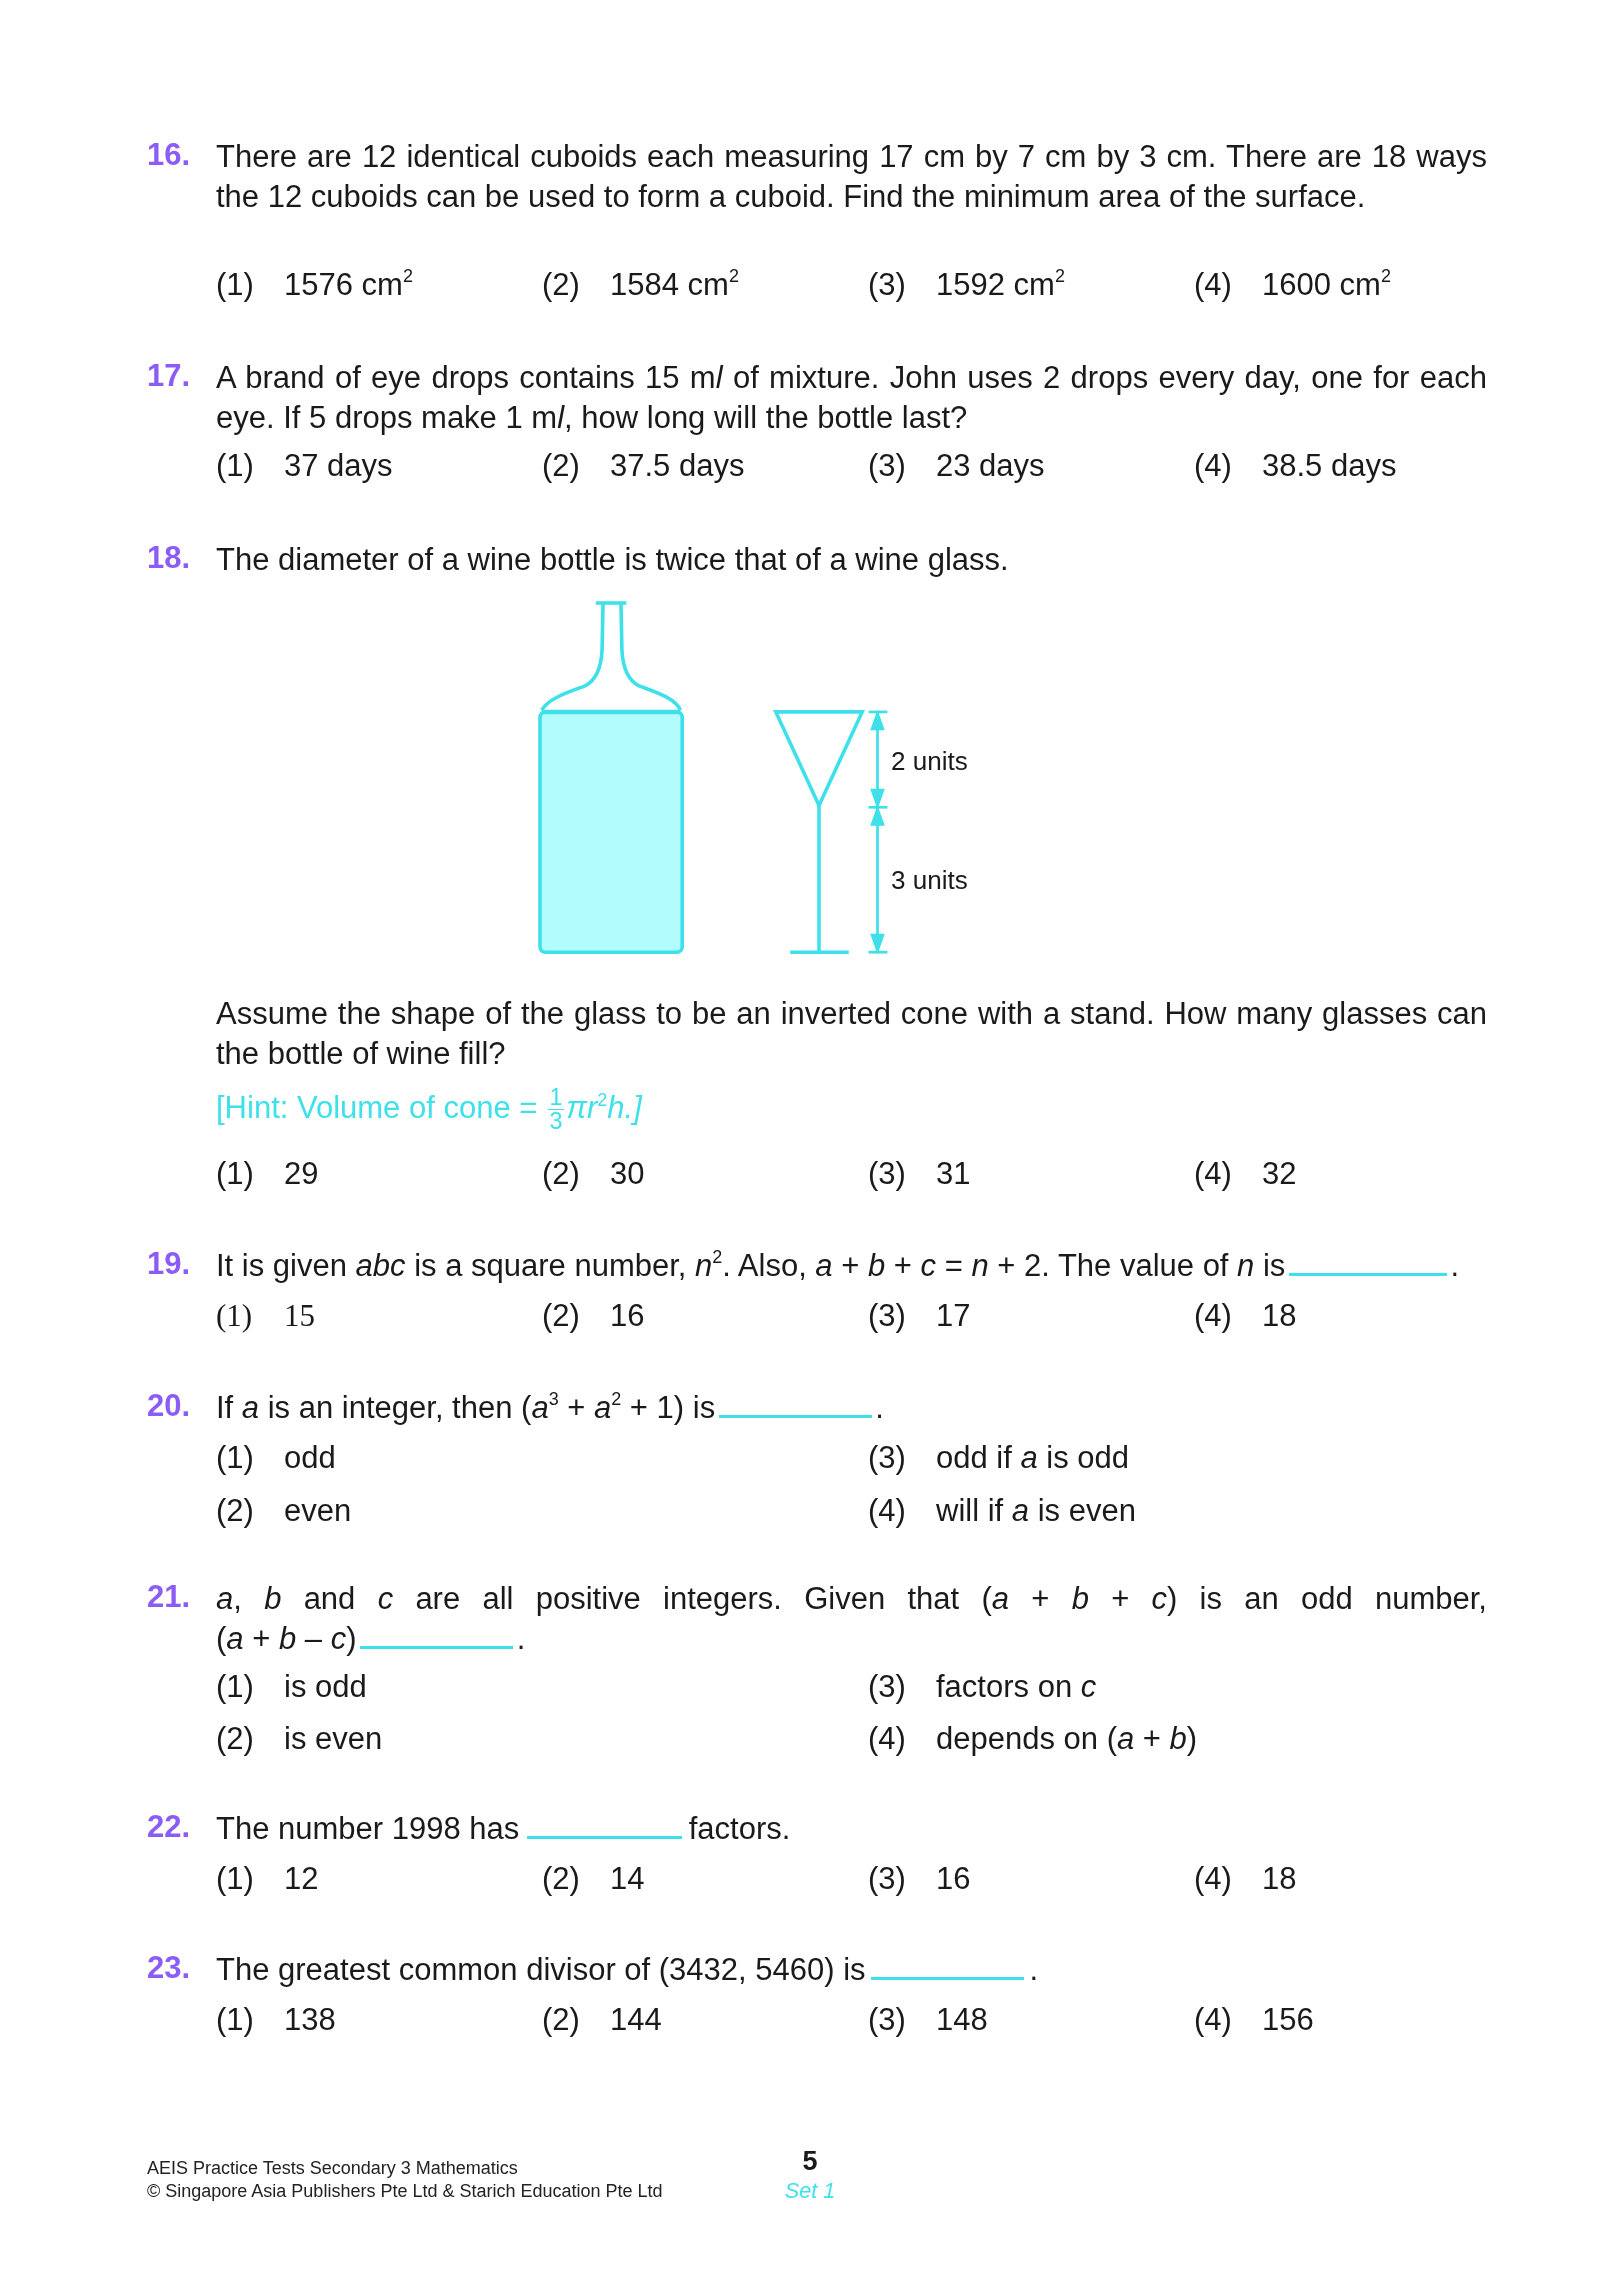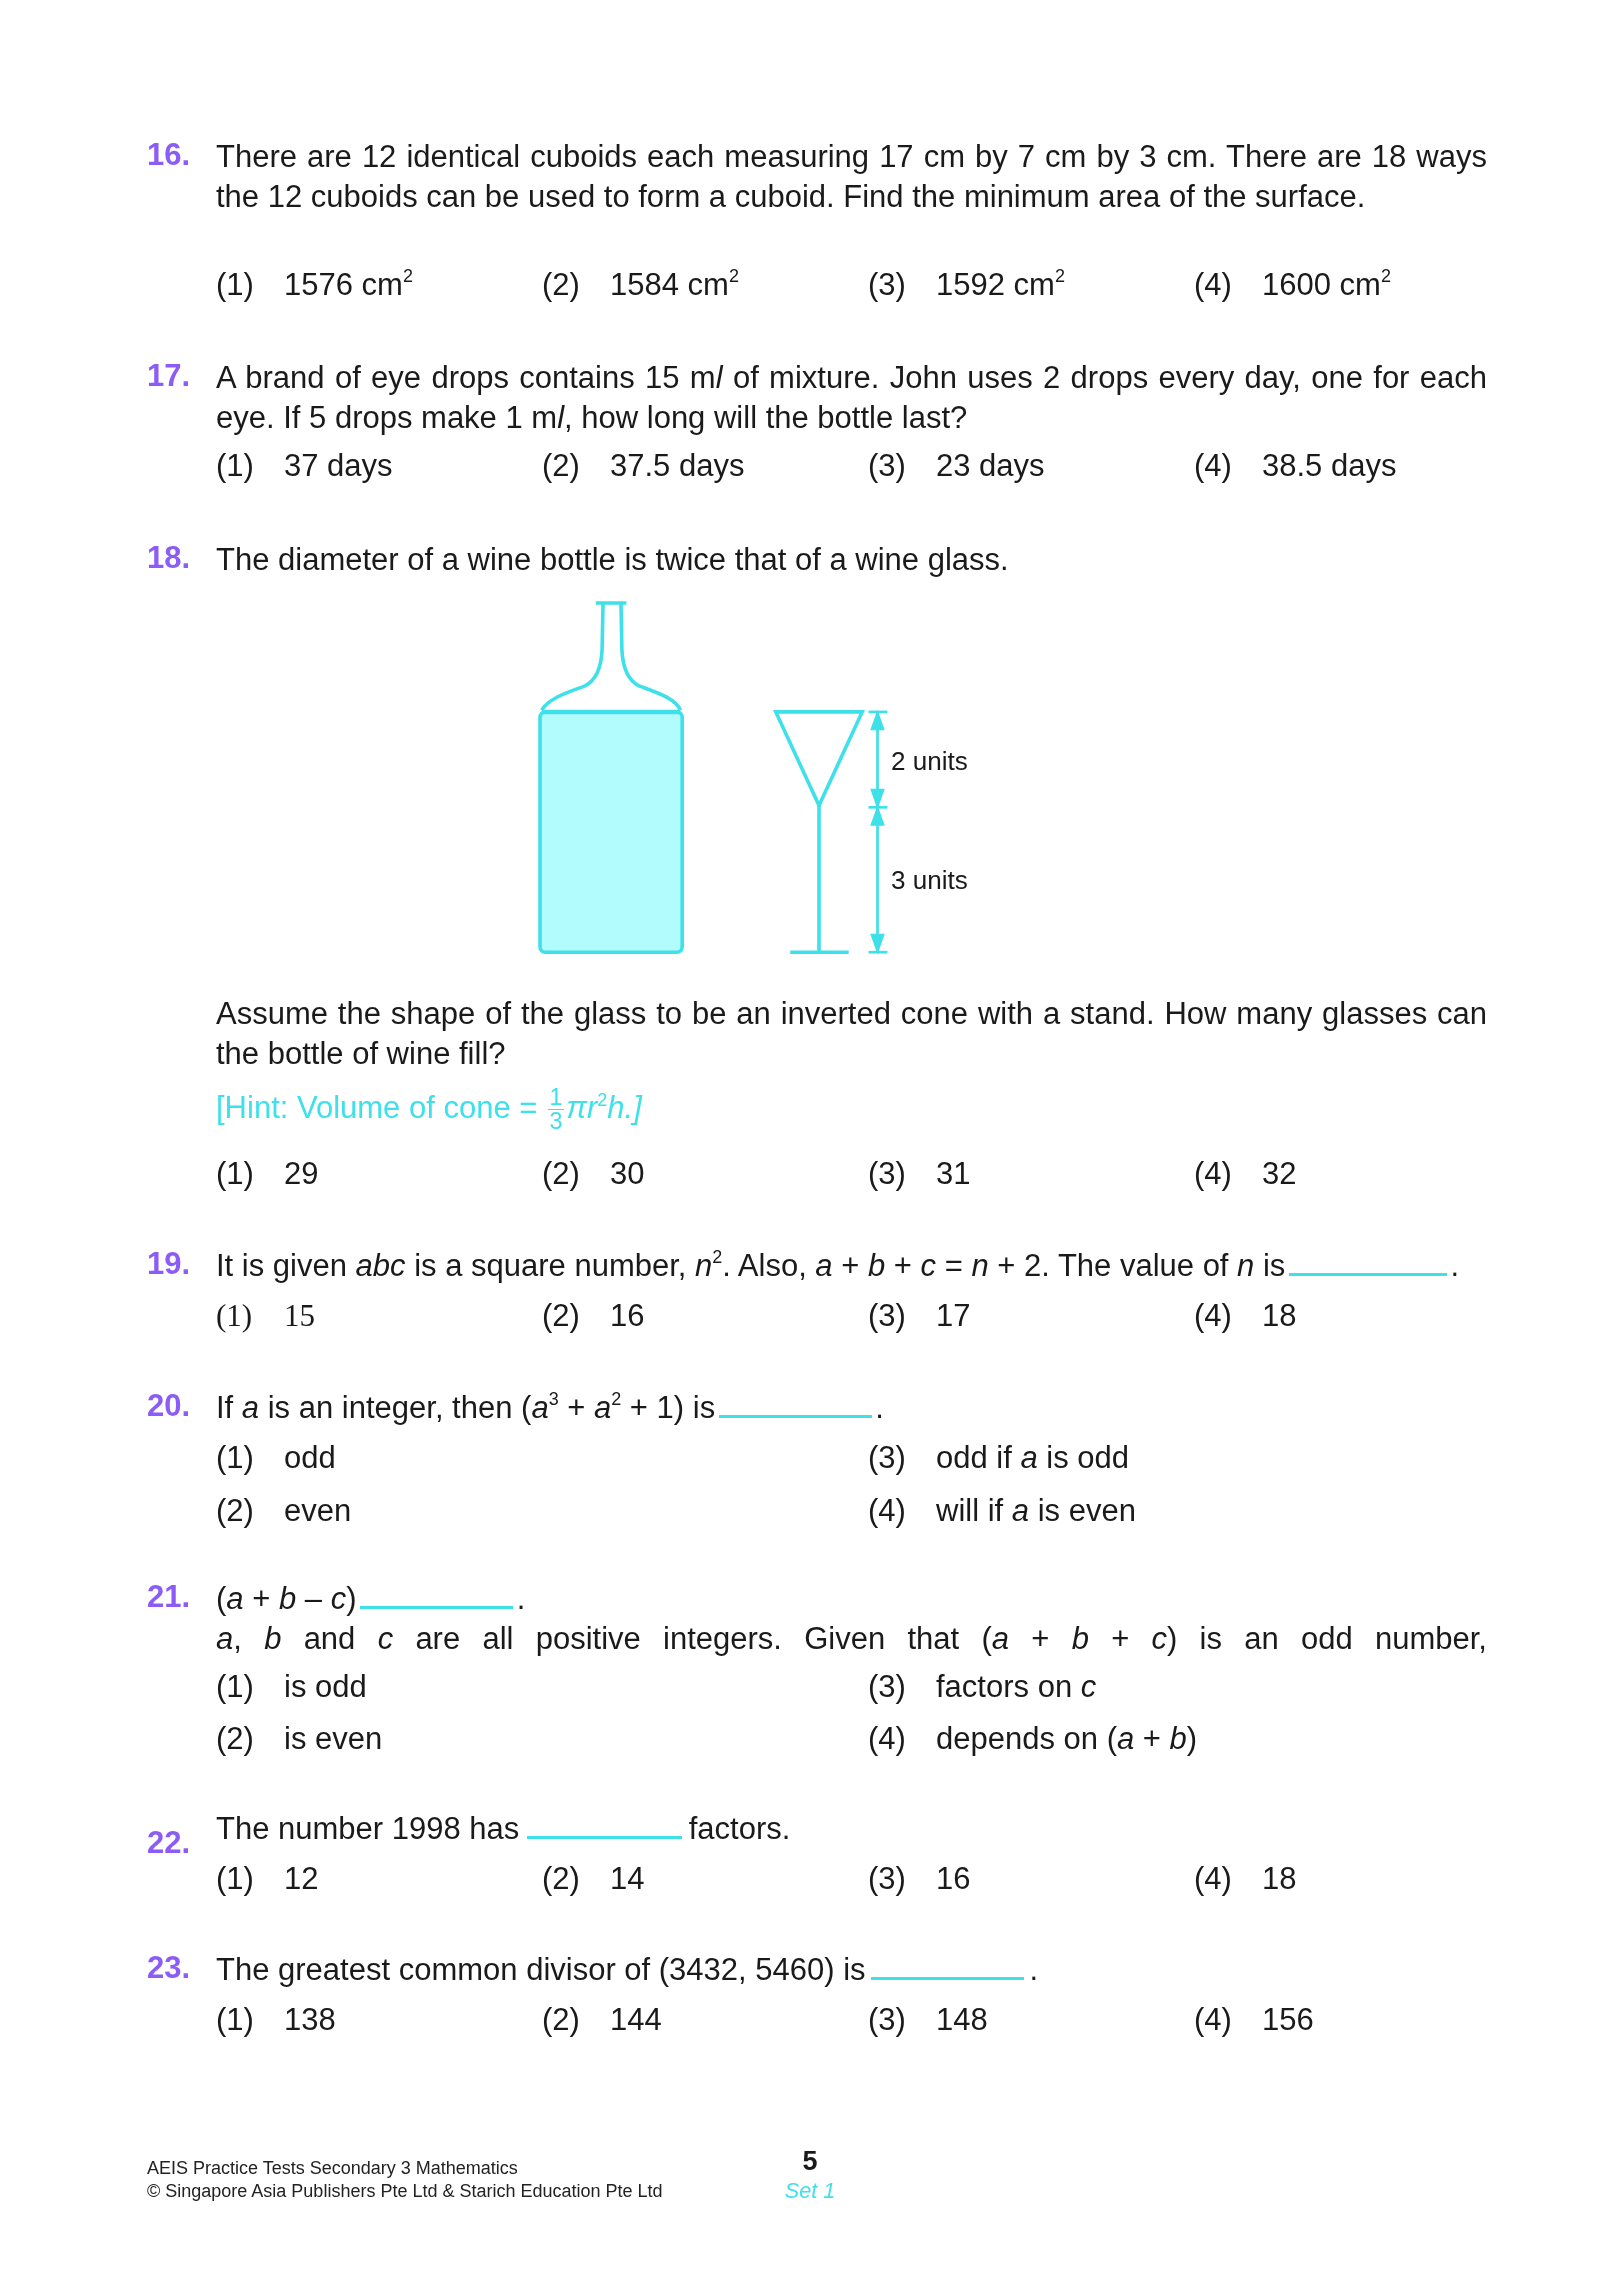--- a/index.html
+++ b/index.html
@@ -100,31 +100,31 @@
   <div class="qtext" style="top:0;white-space:nowrap;"><span>If </span><i>a</i><span> is an integer, then (</span><i>a</i><sup>3</sup><span> + </span><i>a</i><sup>2</sup><span> + 1) is</span><span class="blank" style="width:153px;"></span><span>.</span></div>
   <div class="opt" style="left:216px;top:50px;"><span class="olabel">(1)</span><span>odd</span></div>
   <div class="opt" style="left:216px;top:103px;"><span class="olabel">(2)</span><span>even</span></div>
   <div class="opt" style="left:868px;top:50px;"><span class="olabel">(3)</span><span>odd if </span><i>a</i><span> is odd</span></div>
   <div class="opt" style="left:868px;top:103px;"><span class="olabel">(4)</span><span>will if </span><i>a</i><span> is even</span></div>
 </div>
 
 <div class="q" style="top:1579px;">
   <span class="qnum" style="top:0;">21.</span>
   <div class="qtext" style="top:0;">
+    <div style="text-align:justify;text-align-last:justify;word-spacing:5.4px;"><i>a</i><span>, </span><i>b</i><span> and </span><i>c</i><span> are all positive integers. Given that (</span><i>a</i><span> + </span><i>b</i><span> + </span><i>c</i><span>) is an odd number,</span></div>
     <div><span>(</span><i>a</i><span> + </span><i>b</i><span> – </span><i>c</i><span>)</span><span class="blank" style="width:153px;"></span><span>.</span></div>
-    <div style="text-align:justify;text-align-last:justify;word-spacing:5.4px;"><i>a</i><span>, </span><i>b</i><span> and </span><i>c</i><span> are all positive integers. Given that (</span><i>a</i><span> + </span><i>b</i><span> + </span><i>c</i><span>) is an odd number,</span></div>
   </div>
   <div class="opt" style="left:216px;top:88px;"><span class="olabel">(1)</span><span>is odd</span></div>
   <div class="opt" style="left:216px;top:140px;"><span class="olabel">(2)</span><span>is even</span></div>
   <div class="opt" style="left:868px;top:88px;"><span class="olabel">(3)</span><span>factors on </span><i>c</i></div>
   <div class="opt" style="left:868px;top:140px;"><span class="olabel">(4)</span><span>depends on (</span><i>a</i><span> + </span><i>b</i><span>)</span></div>
 </div>
 
 <div class="q" style="top:1809px;">
-  <span class="qnum" style="top:16px;">22.</span>
+  <span class="qnum" style="top:0;">22.</span>
   <div class="qtext" style="top:0;white-space:nowrap;"><span>The number 1998 has</span><span class="blank" style="width:155px;margin:0 7.2px;"></span><span>factors.</span></div>
   <div class="opt" style="left:216px;top:50px;"><span class="olabel">(1)</span><span>12</span></div>
   <div class="opt" style="left:542px;top:50px;"><span class="olabel">(2)</span><span>14</span></div>
   <div class="opt" style="left:868px;top:50px;"><span class="olabel">(3)</span><span>16</span></div>
   <div class="opt" style="left:1194px;top:50px;"><span class="olabel">(4)</span><span>18</span></div>
 </div>
 
 <div class="q" style="top:1950px;">
   <span class="qnum" style="top:0;">23.</span>
   <div class="qtext" style="top:0;white-space:nowrap;"><span>The greatest common divisor of (3432, 5460) is</span><span class="blank" style="width:153px;margin:0 5.4px;"></span><span>.</span></div>

